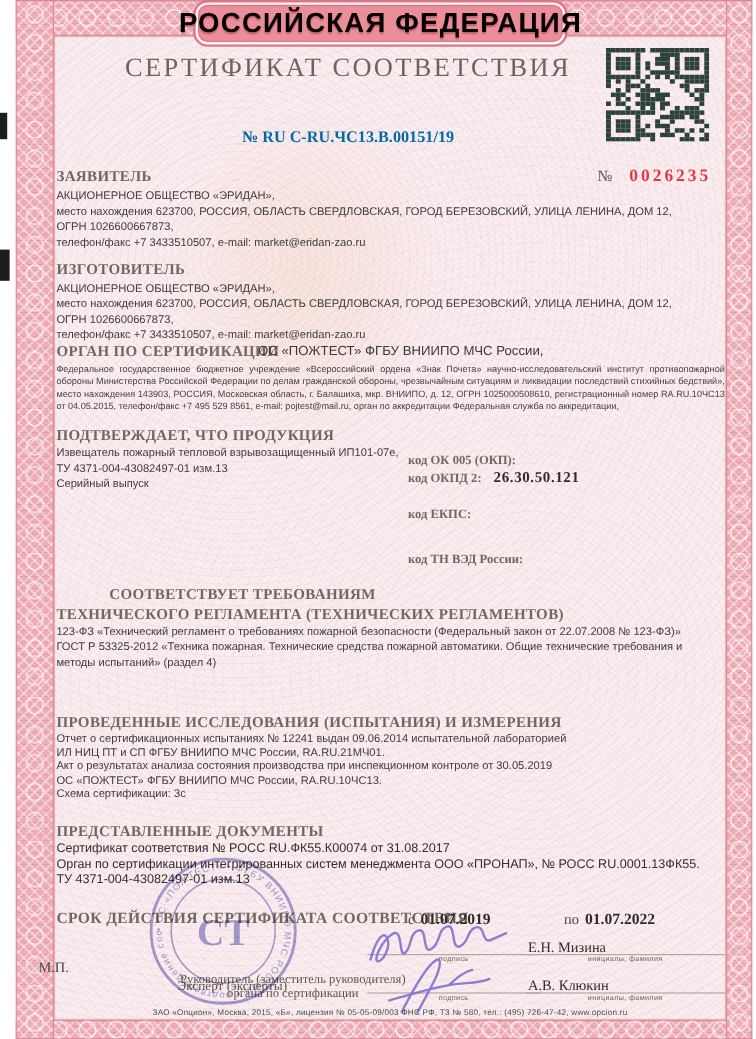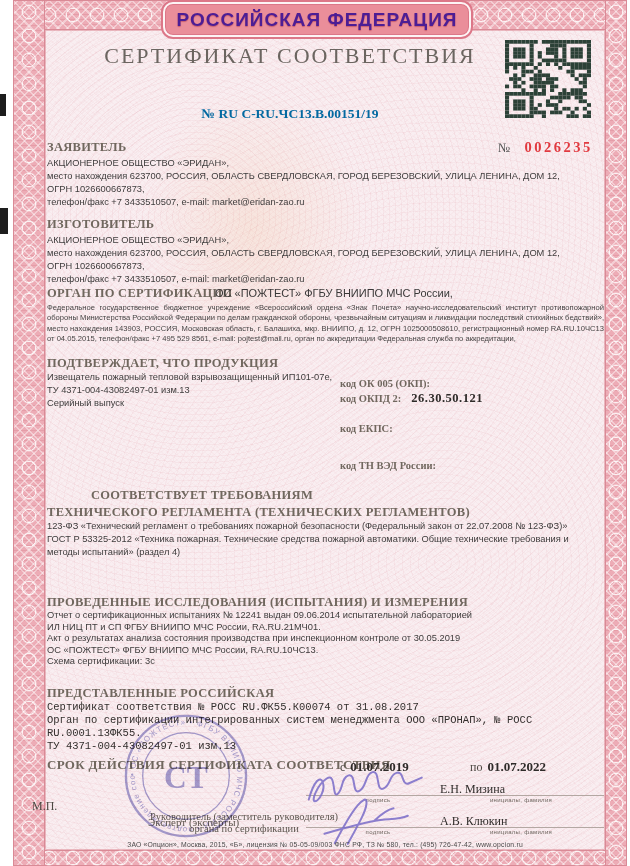--- a/index.html
+++ b/index.html
@@ -34,21 +34,21 @@
   .inner-line{position:absolute;left:45px;top:30px;right:25px;bottom:16px;
     border:1px solid rgba(214,120,132,.45);pointer-events:none;}
   .scan-artifact{position:absolute;background:#1d1d1d;}
   .art1{left:0;top:94;width:6px;height:22px;top:94px;}
   .art2{left:0;top:208px;width:8px;height:26px;}
   
   .banner{position:absolute;left:163px;top:2px;width:304px;height:31px;border-radius:10px;
     background:linear-gradient(#ee97a2,#e8listen 0) , #ea8e9a;background:#ea8e9a;
     border:2px solid #fdf4f5;box-shadow:0 0 0 2px #dc7788, inset 0 0 0 1px #dc7788;
     display:flex;align-items:center;justify-content:center;}
-  .banner span{color:#4c1d95;font-weight:bold;font-size:19px;letter-spacing:1px;
+  .banner span{color:#000000;font-weight:bold;font-size:23px;letter-spacing:1px;
     text-shadow:0 1px 1px rgba(160,40,60,.45);white-space:nowrap;}
   .title{position:absolute;left:60px;top:43px;width:460px;text-align:center;
     font-family:"Liberation Serif",serif;font-size:22px;letter-spacing:2px;color:#6b6560;}
   .subtitle{position:absolute;left:60px;top:71px;width:460px;text-align:center;
     font-family:"Liberation Serif",serif;font-size:12px;color:#5f5a55;}
   .certno{position:absolute;left:60px;top:106px;width:460px;text-align:center;
     font-family:"Liberation Serif",serif;font-size:13.5px;font-weight:bold;color:#0369a1;}
   .qr{position:absolute;left:505px;top:40px;width:86px;height:78px;}
   
   .seclabel{position:absolute;font-family:"Liberation Serif",serif;font-weight:bold;
@@ -59,21 +59,21 @@
   .blankno .nsign{font-family:"Liberation Serif",serif;font-size:13px;color:#555;}
   .blankno .digits{font-family:"Liberation Serif",serif;font-size:14.5px;font-weight:bold;
     color:#e13a40;letter-spacing:2.5px;margin-left:14px;}
   .org-name{position:absolute;left:215px;top:287px;font-size:11px;color:#3a3838;white-space:nowrap;}
   .org-details{position:absolute;left:47px;top:303px;width:557px;font-size:7.6px;
     line-height:10.3px;text-align:justify;color:#454343;}
   .codes-label{position:absolute;font-family:"Liberation Serif",serif;font-weight:bold;
     font-size:10.5px;color:#70675e;white-space:nowrap;}
   .codes-value{font-family:"Liberation Serif",serif;font-weight:600;font-size:12.5px;
     color:#2e2b29;margin-left:10px;letter-spacing:.5px;}
-  .doc-block{position:absolute;left:47px;width:584px;font-family:Liberation Mono, monospace;
+  .doc-block{position:absolute;left:47px;width:584px;font-family:Liberation Sans, sans-serif;
     font-size:10.5px;line-height:13px;color:#332f2d;}
   .validity-date{font-family:"Liberation Serif",serif;font-size:13px;font-weight:600;color:#2e2b29;}
   .validity-prep{font-family:"Liberation Serif",serif;font-size:12px;color:#4c4741;margin-right:5px;}
   .role{position:absolute;font-family:"Liberation Serif",serif;font-size:10.5px;
     line-height:11.5px;color:#5d564f;text-align:center;}
   .mp{position:absolute;left:32px;top:799px;font-family:"Liberation Serif",serif;
     font-size:12px;color:#4c4741;}
   .sig-line{position:absolute;border-bottom:1px solid #b3a7a2;}
   .sig-caption{position:absolute;font-size:6px;color:#6d655e;text-align:center;letter-spacing:.3px;}
   .sig-name{position:absolute;font-family:"Liberation Serif",serif;font-size:12px;
@@ -398,21 +398,21 @@
 
   <div class="seclabel" style="left:47px;top:595px;">ПРОВЕДЕННЫЕ ИССЛЕДОВАНИЯ (ИСПЫТАНИЯ) И ИЗМЕРЕНИЯ</div>
   <div class="body-block" style="top:610px;line-height:11.6px;">
     <div class="line">Отчет о сертификационных испытаниях № 12241 выдан 09.06.2014 испытательной лабораторией</div>
     <div class="line">ИЛ НИЦ ПТ и СП ФГБУ ВНИИПО МЧС России, RA.RU.21МЧ01.</div>
     <div class="line">Акт о результатах анализа состояния производства при инспекционном контроле от 30.05.2019</div>
     <div class="line">ОС «ПОЖТЕСТ» ФГБУ ВНИИПО МЧС России, RA.RU.10ЧС13.</div>
     <div class="line">Схема сертификации: 3с</div>
   </div>
 
-  <div class="seclabel" style="left:47px;top:686px;">ПРЕДСТАВЛЕННЫЕ РОССИЙСКАЯ</div>
+  <div class="seclabel" style="left:47px;top:686px;">ПРЕДСТАВЛЕННЫЕ ДОКУМЕНТЫ</div>
   <div class="doc-block" style="top:701px;">
     <div>Сертификат соответствия № РОСС RU.ФК55.К00074 от 31.08.2017</div>
     <div>Орган по сертификации интегрированных систем менеджмента ООО «ПРОНАП», № РОСС RU.0001.13ФК55.</div>
     <div>ТУ 4371-004-43082497-01 изм.13</div>
   </div>
 
   <div class="seclabel" style="left:47px;top:757px;font-size:13px;">СРОК ДЕЙСТВИЯ СЕРТИФИКАТА СООТВЕТСТВИЯ</div>
   <div style="position:absolute;left:340px;top:757px;white-space:nowrap;">
     <span class="validity-prep">с</span><span class="validity-date">01.07.2019</span>
   </div>

